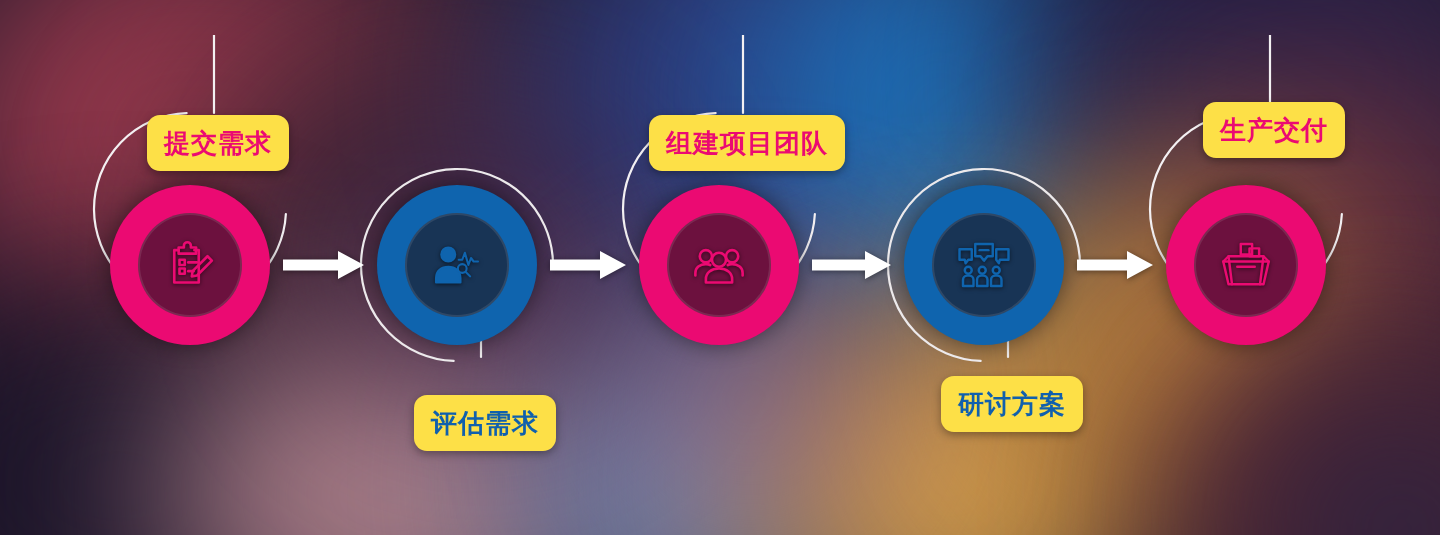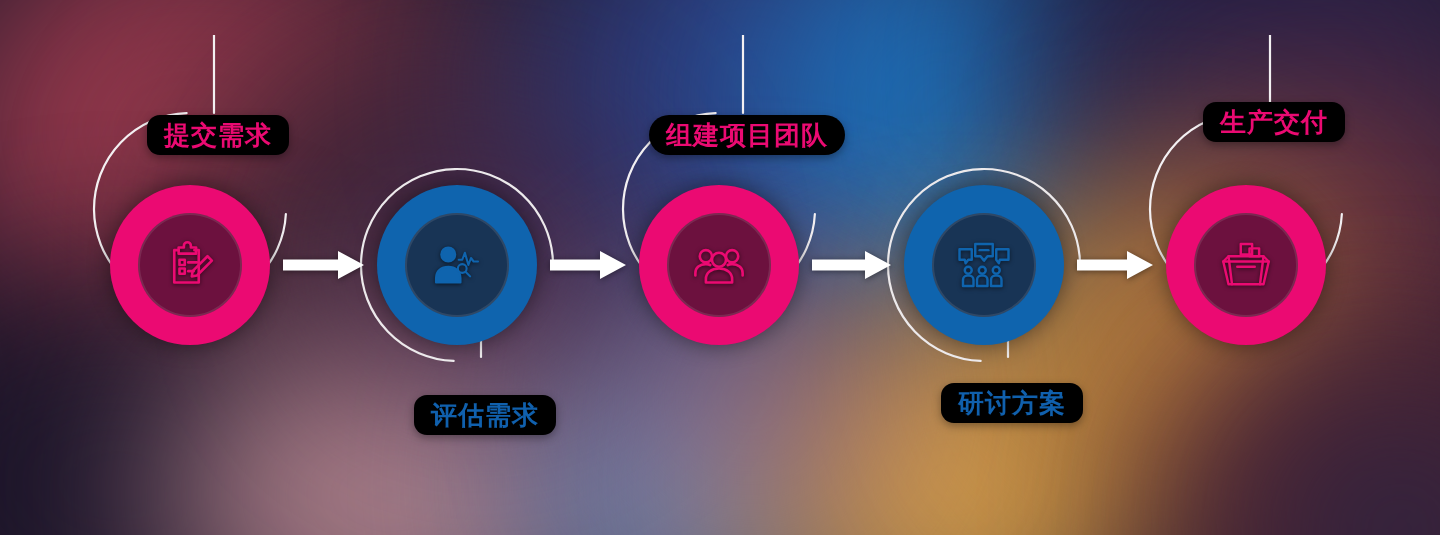--- a/index.html
+++ b/index.html
@@ -50,23 +50,23 @@
   
   .deco{ position:absolute; left:-24px; top:-24px; width:208px; height:340px;
          overflow:visible; pointer-events:none; }
   .deco.up{ top:-150px; }
   .deco line, .deco path{ stroke:#f3f0f2; stroke-width:2.2; fill:none;
          stroke-linecap:round; }
 
   
   .pill{
     position:absolute;
-    background:#000000;
+    background:#fde047;
     border-radius:13px;
-    height:40px;
+    height:56px;
     display:flex; align-items:center; justify-content:center;
     padding:8px 17px;
     font-size:26px;
     font-weight:bold;
     letter-spacing:1px;
     white-space:nowrap;
     box-shadow:0 3px 9px rgba(0,0,0,.34);
   }
   .pill.pink{ color:#eb0a72; }
   .pill.blue{ color:#1060ad; }
@@ -146,21 +146,21 @@
     <svg viewBox="0 0 64 64" fill="none" stroke="#eb0a72" stroke-width="3" stroke-linejoin="round" stroke-linecap="round">
       <circle cx="17" cy="22" r="7"></circle>
       <path d="M5 44v-3c0-6 5-10 12-10 2 0 4 .4 5 1"></path>
       <circle cx="47" cy="22" r="7"></circle>
       <path d="M59 44v-3c0-6-5-10-12-10-2 0-4 .4-5 1"></path>
       <circle cx="32" cy="26" r="8"></circle>
       <path d="M17 52v-4c0-7 6-12 15-12s15 5 15 12v4z"></path>
     </svg>
       </div>
     </div>
-    <div class="pill pink" style="left: 649px; top: 115px; border-radius: 21px;">组建项目团队</div>
+    <div class="pill pink" style="left: 649px; top: 115px;">组建项目团队</div>
     <div class="node" style="left: 904px; top: 185px;">
       <div class="deco"><svg width="208" height="340" viewBox="0 0 208 340">
        <path d="M 100.64964831655993 199.94151939383318 A 96 96 0 1 1 199.8684353364391 98.97574820067734"></path>
        <line x1="128" y1="130" x2="128" y2="196"></line>
      </svg></div>
       <div class="ring blue"></div>
       <div class="hole"></div>
       <div class="icon-wrap">
     <svg viewBox="0 0 64 64" fill="none" stroke="#0f64ae" stroke-width="2.8" stroke-linejoin="round" stroke-linecap="round">
       <path d="M22 8h20v14H36l-4 5-4-5h-6z"></path>
@@ -169,21 +169,21 @@
       <path d="M46 14h14v12H50l-1 4-3-4h-0z"></path>
       <path d="M8 56v-7a5 5 0 0 1 5-5h2a5 5 0 0 1 5 5v7z"></path>
       <circle cx="14" cy="38" r="4"></circle>
       <path d="M24 56v-7a5 5 0 0 1 5-5h2a5 5 0 0 1 5 5v7z"></path>
       <circle cx="30" cy="38" r="4"></circle>
       <path d="M40 56v-7a5 5 0 0 1 5-5h2a5 5 0 0 1 5 5v7z"></path>
       <circle cx="46" cy="38" r="4"></circle>
     </svg>
       </div>
     </div>
-    <div class="pill blue" style="left: 941px; top: 376px; margin-top: 7px;">研讨方案</div>
+    <div class="pill blue" style="left: 941px; top: 376px;">研讨方案</div>
     <div class="node" style="left: 1166px; top: 185px;">
       <div class="deco up"><svg width="208" height="340" viewBox="0 0 208 340">
        <path d="M 100.64964831655993 78.05848060616681 A 96 96 0 1 0 199.8684353364391 179.02425179932266"></path>
        <line x1="128" y1="78" x2="128" y2="-12"></line>
      </svg></div>
       <div class="ring pink"></div>
       <div class="hole"></div>
       <div class="icon-wrap">
     <svg viewBox="0 0 64 64" fill="none" stroke="#eb0a72" stroke-width="2.8" stroke-linejoin="round" stroke-linecap="round">
       <path d="M6 28l6-6h40l6 6-6 26H12z"></path>

